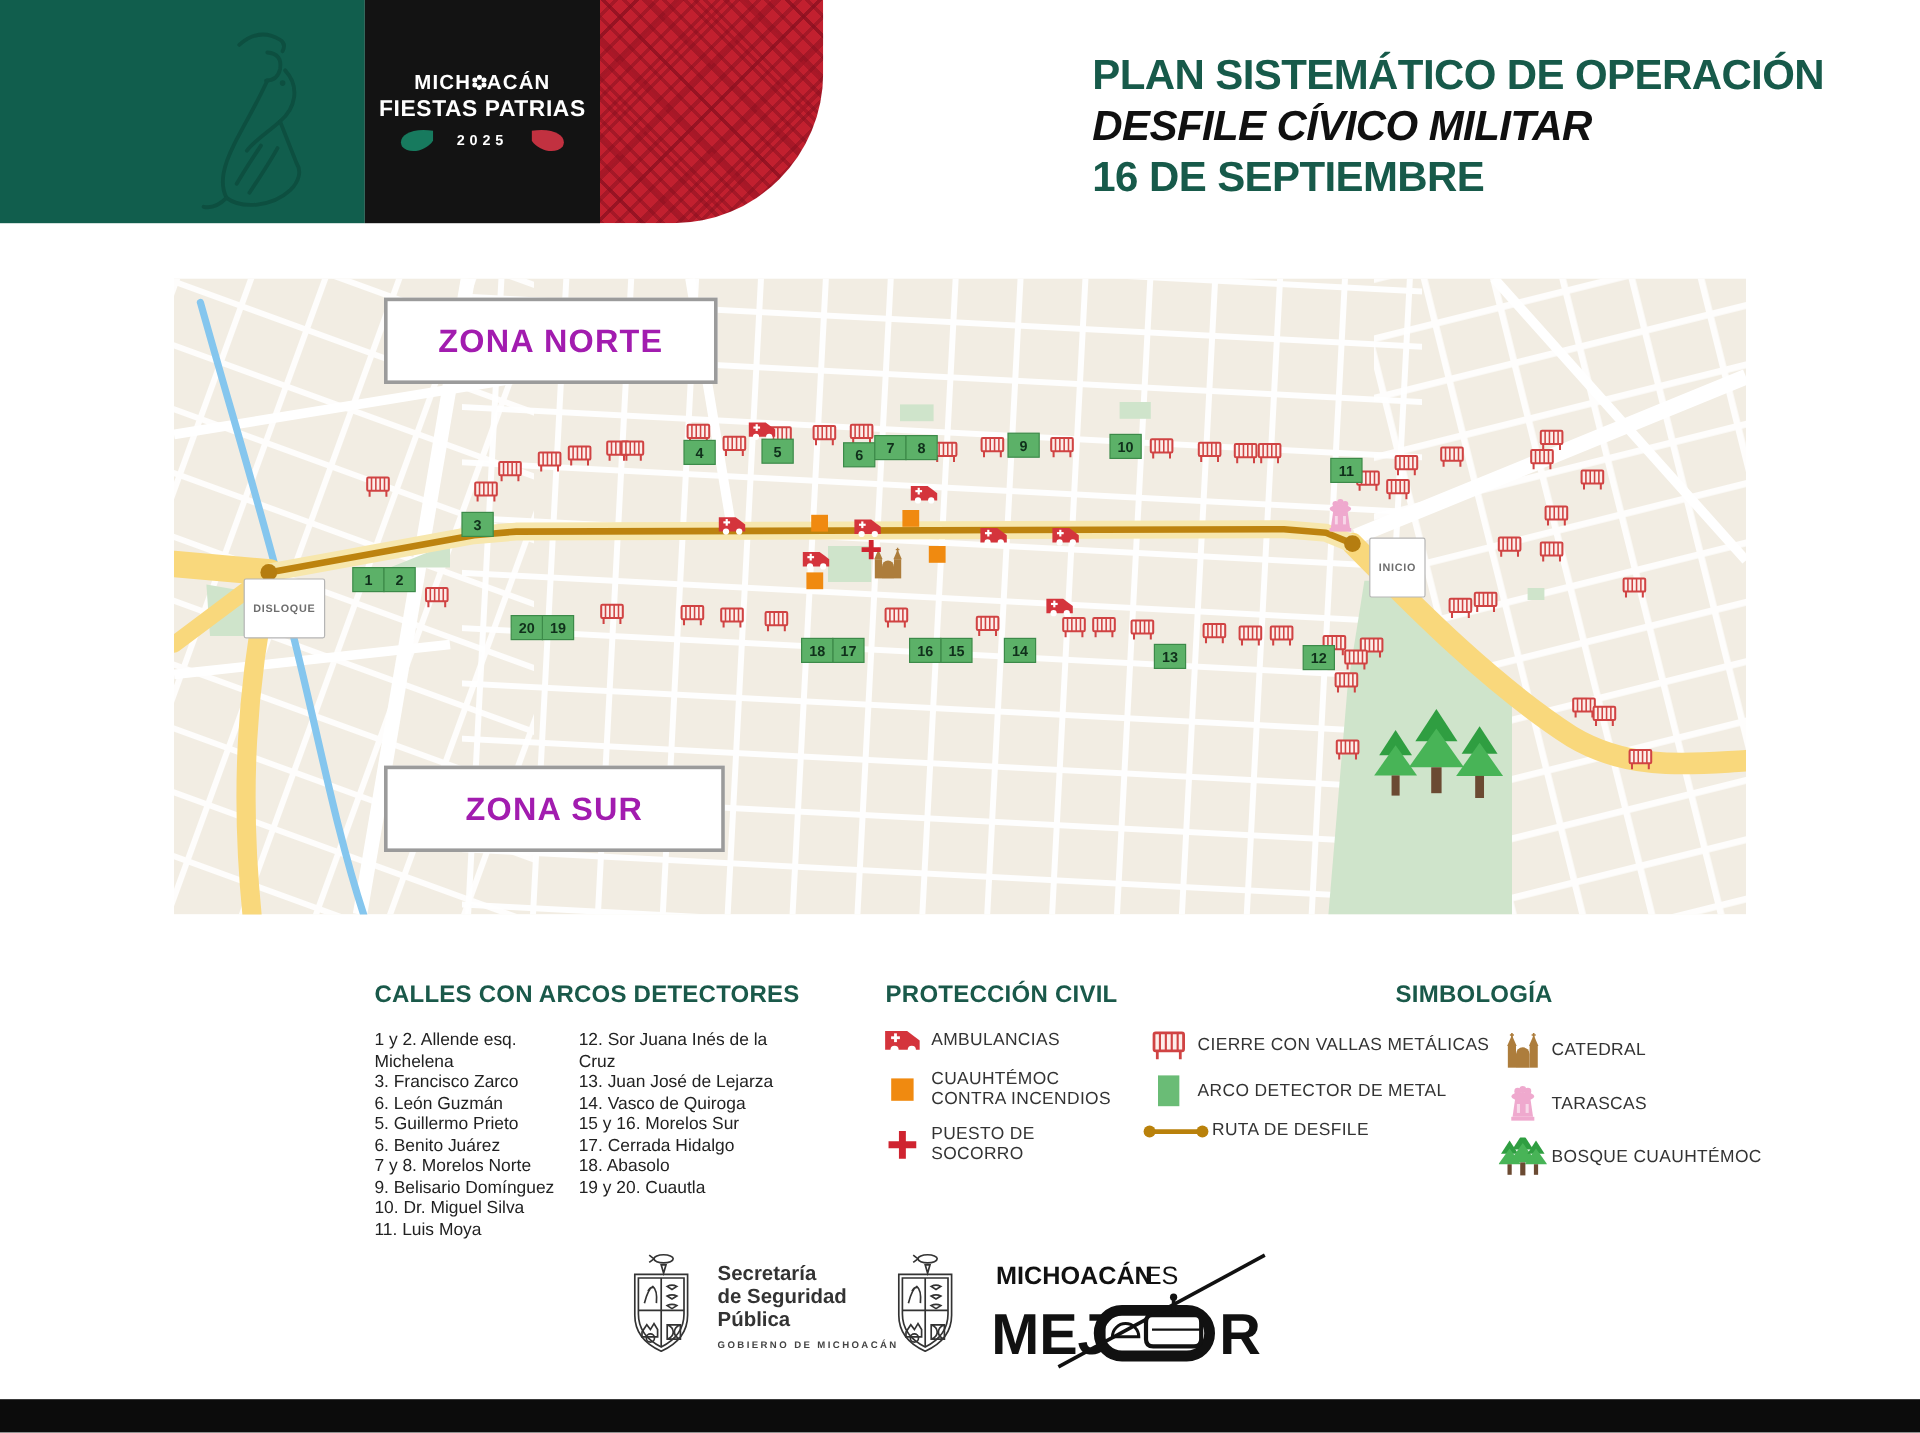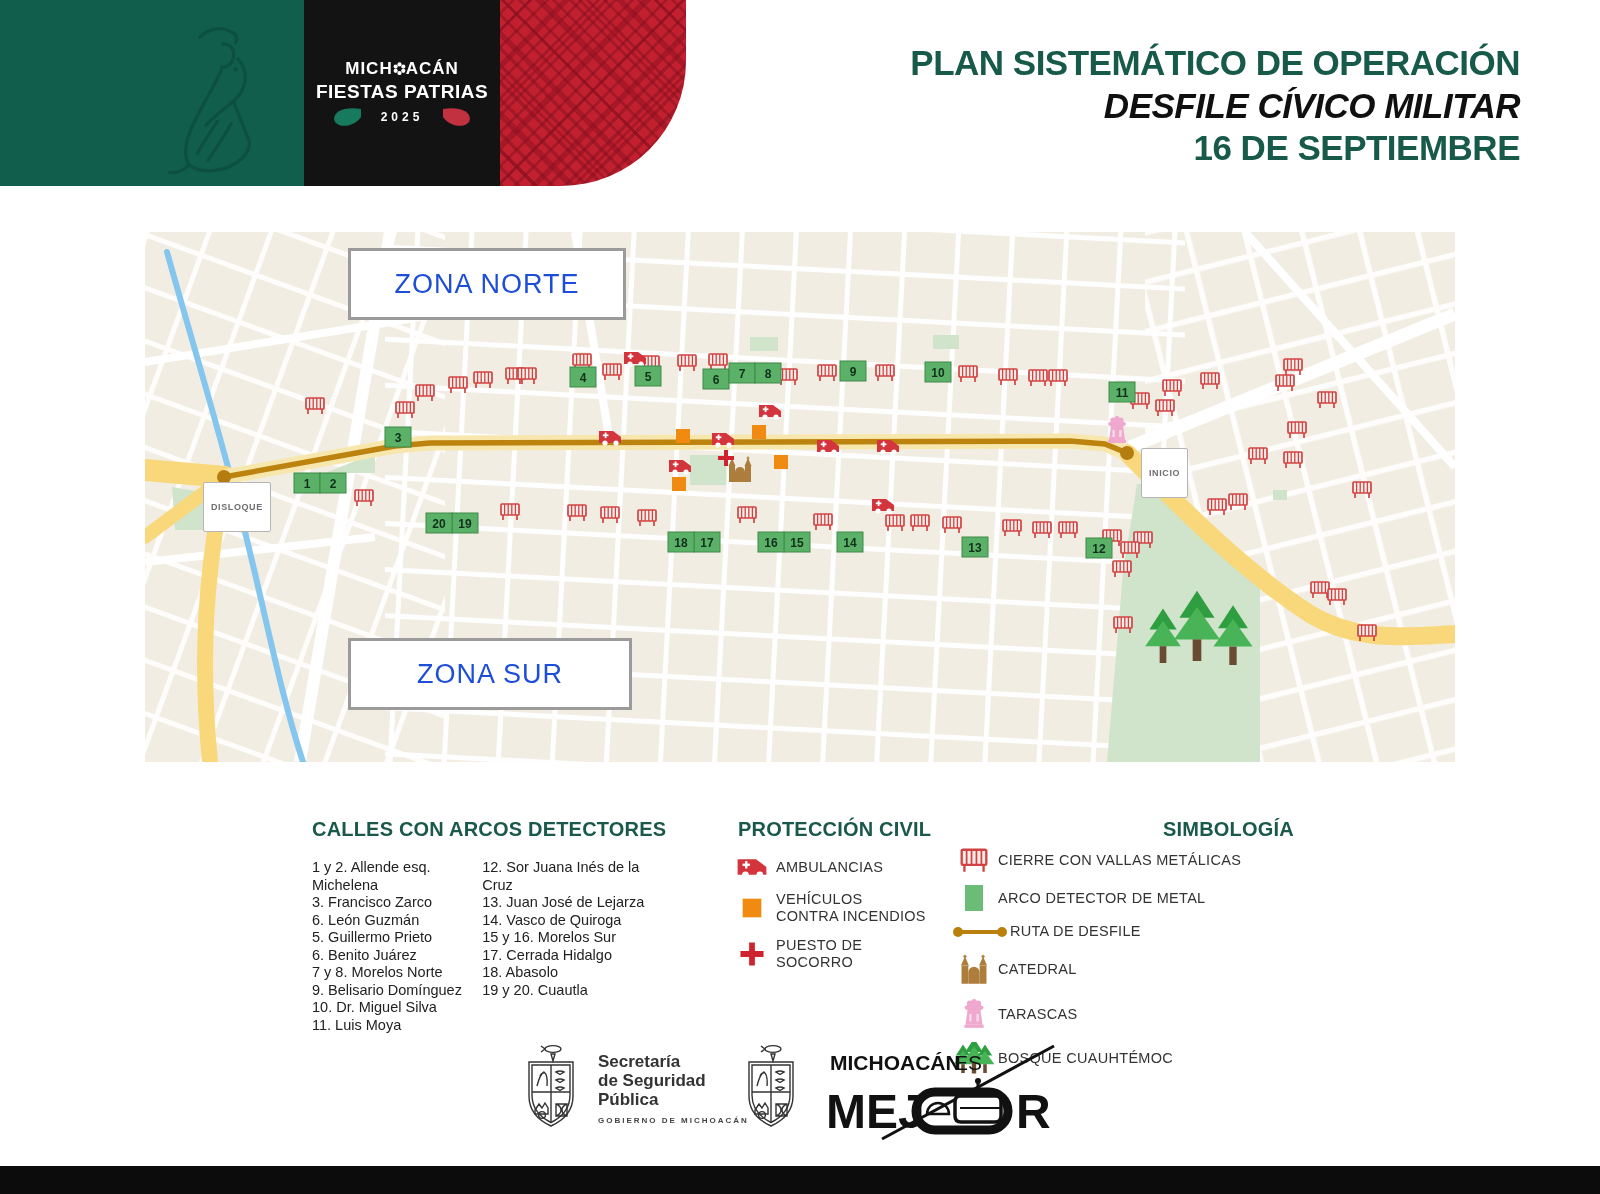--- a/index.html
+++ b/index.html
@@ -15,30 +15,30 @@
              background:#c2202f;border-bottom-right-radius:125px;
              background-image:
                repeating-linear-gradient(45deg,rgba(130,15,30,.45) 0 3px,transparent 3px 12px),
                repeating-linear-gradient(-45deg,rgba(130,15,30,.45) 0 3px,transparent 3px 12px),
                repeating-linear-gradient(45deg,transparent 0 24px,rgba(160,20,36,.7) 24px 27px),
                repeating-linear-gradient(-45deg,transparent 0 24px,rgba(160,20,36,.7) 24px 27px);}
   .brand-line1{color:#fff;font-weight:700;font-size:17px;letter-spacing:1px;display:flex;align-items:center;}
   .brand-line2{color:#fff;font-weight:700;font-size:19px;letter-spacing:0.5px;margin-top:2px;}
   .brand-year-row{display:flex;align-items:center;gap:20px;margin-top:3px;}
   .brand-year{color:#fff;font-weight:700;font-size:12px;letter-spacing:4px;}
-  .titles{position:absolute;right:80px;top:42px;text-align:right;line-height:1.22;}
+  .titles{position:absolute;right:80px;top:42px;text-align:left;line-height:1.22;}
   .title-1{color:#175a4a;font-size:35px;font-weight:800;letter-spacing:-0.5px;}
   .title-2{color:#101010;font-size:35px;font-weight:800;font-style:italic;letter-spacing:-0.5px;}
   .title-3{color:#175a4a;font-size:35px;font-weight:800;letter-spacing:-0.5px;}
 
   
   .map-wrap{position:absolute;left:145px;top:232px;width:1310px;height:530px;}
-  .zone{position:absolute;border:3px solid #9b9b9b;background:#fff;color:#1d4ed8;
-        font-weight:400;font-size:27px;letter-spacing:1px;
-        display:flex;align-items:center;justify-content:center;margin-left:28px;}
+  .zone{position:absolute;border:3px solid #9b9b9b;background:#fff;color:#a21caf;
+        font-weight:700;font-size:27px;letter-spacing:1px;
+        display:flex;align-items:center;justify-content:center;}
   .zone-n{left:175px;top:16px;width:272px;height:66px;}
   .zone-s{left:175px;top:406px;width:278px;height:66px;}
   .map-tag{position:absolute;background:#fff;border:1px solid #b5b5b5;color:#6e6e6e;
            font-size:9px;font-weight:700;letter-spacing:0.6px;padding:19px 7px;border-radius:2px;}
   .tag-disloque{left:58px;top:250px;}
   .tag-inicio{left:996px;top:216px;}
   .arco-num{font:700 12px "Liberation Sans",sans-serif;fill:#10301b;}
 
   
   .legend{position:absolute;left:0;top:800px;width:1600px;height:230px;}
@@ -51,21 +51,21 @@
   .lg-calles .lg-h{margin-bottom:18px;}
   .lg-cols{display:flex;}
   .lg-cols .lg-list:first-child{width:172px;}
   .lg-pc{left:728px;top:18px;width:210px;}
   .lg-pc .lg-h{margin-bottom:14px;margin-left:10px;}
   .lg-row{display:flex;align-items:center;margin-bottom:12px;}
   .lg-ic{width:48px;display:flex;justify-content:center;align-items:center;flex:0 0 48px;}
   .lg-lab{font-size:14.5px;color:#333;font-weight:500;letter-spacing:0.3px;line-height:17px;}
   .lg-simb{left:950px;top:18px;width:520px;}
   .lg-simb .lg-h{position:absolute;left:213px;top:0;}
-  .lg-simb-cols{display:flex;margin-top:29px;flex-direction:column;}
+  .lg-simb-cols{display:flex;margin-top:40px;}
   .lg-simb-c1{width:295px;}
   .lg-simb-c2{width:225px;}
 
   
   .crest{position:absolute;}
   .ssp-text{position:absolute;left:598px;top:1052px;}
   .ssp-text .l{font-size:17px;font-weight:700;color:#333;line-height:19px;}
   .ssp-sub{margin-top:7px;font-size:8px;font-weight:700;letter-spacing:2px;color:#444;}
   .mejor{position:absolute;left:812px;top:1036px;}
   .bottom-bar{position:absolute;left:0;bottom:0;width:1600px;height:28px;background:#0c0c0c;}
@@ -432,21 +432,21 @@
         </span>
         <span class="lg-lab">AMBULANCIAS</span>
       </div>
       <div class="lg-row">
         <span class="lg-ic">
           <svg width="24" height="24" viewBox="-9 -9 18 18">
               <use href="#sym-fire"></use>
             </svg>
         </span>
         <span class="lg-lab">
-          <div>VEHÍCULOS</div>
+          <div>CUAUHTÉMOC</div>
           <div>CONTRA INCENDIOS</div>
         </span>
       </div>
       <div class="lg-row">
         <span class="lg-ic">
           <svg width="26" height="26" viewBox="-9 -9 18 18">
               <use href="#sym-cross"></use>
             </svg>
         </span>
         <span class="lg-lab">PUESTO DE SOCORRO</span>

